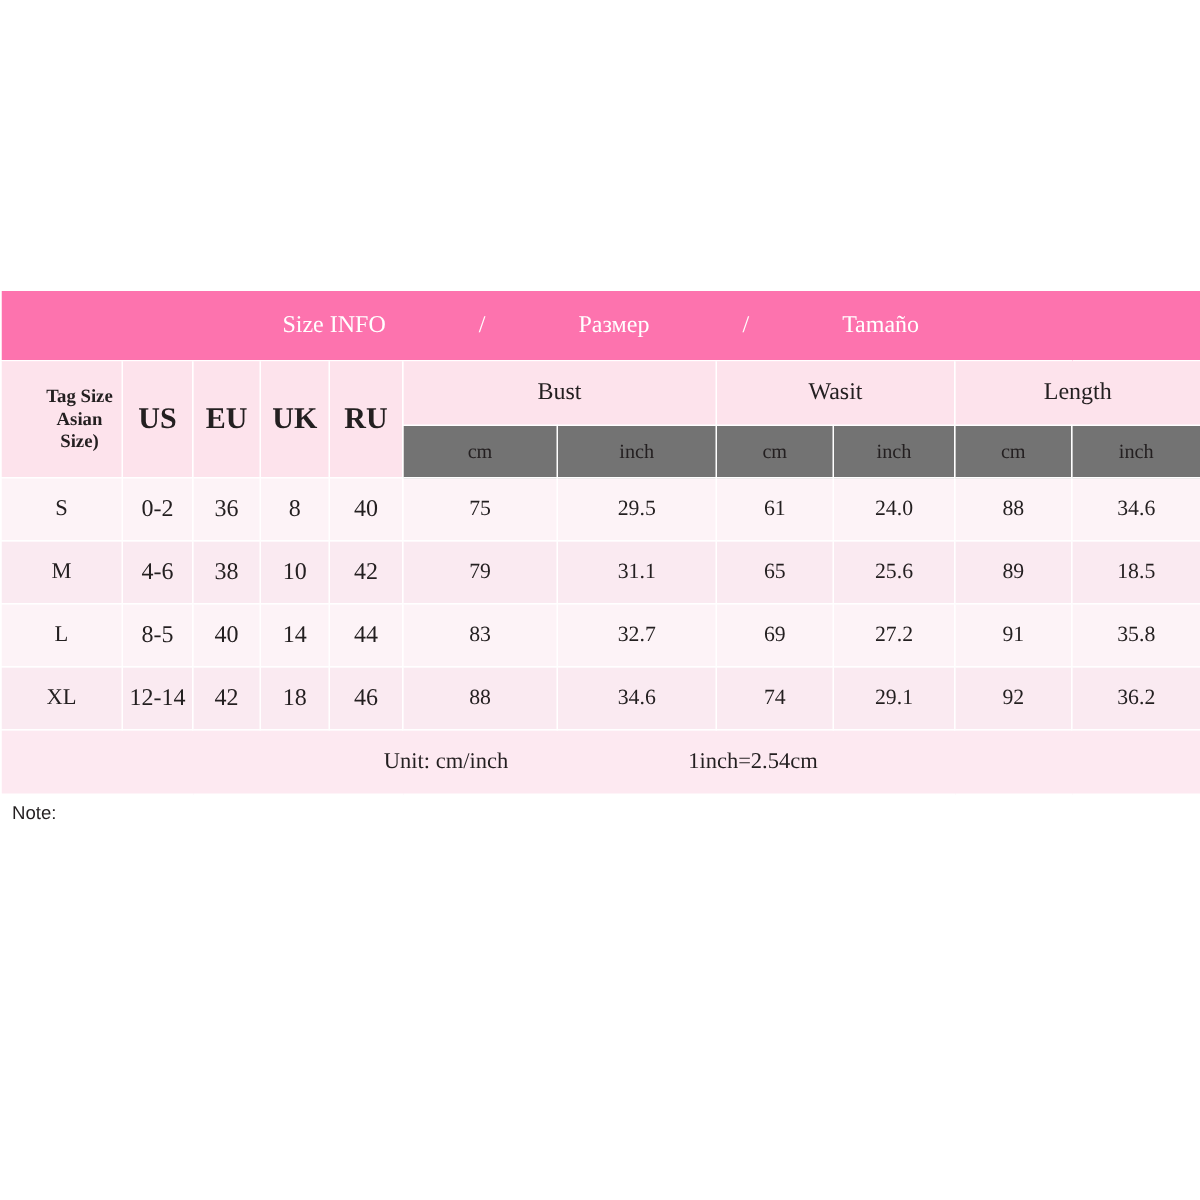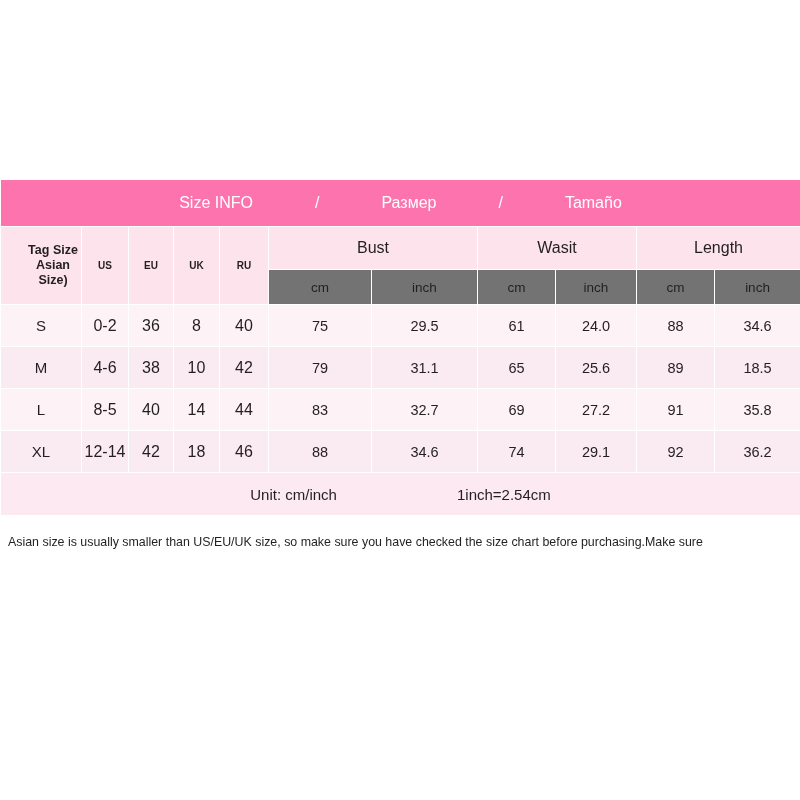--- a/index.html
+++ b/index.html
@@ -13,22 +13,23 @@
   #root {
     position: relative;
     width: 800px;
     height: 800px;
     background: #ffffff;
     overflow: hidden;
   }
   .chart-wrap {
     position: absolute;
     left: 0;
-    top: 179px;
-    width: 800px;
+    top: 193px;
+    width: 800px;
+    font-family: Liberation Serif, serif;
   }
   table.size-table {
     border-collapse: collapse;
     width: 800px;
     table-layout: fixed;
   }
   table.size-table td, table.size-table th {
     border: 1px solid #ffffff;
     text-align: center;
     vertical-align: middle;
@@ -61,21 +62,21 @@
     font-size: 16px;
   }
   .grp-row td.tagsize {
     background: #fde3ec;
     font-size: 12.5px;
     line-height: 15px;
     font-weight: bold;
     padding-left: 24px;
   }
   .grp-row td.small-hdr {
-    font-size: 10px;
+    font-size: 20px;
     font-weight: bold;
   }
   
   .unit-row td {
     background: #737373;
     height: 34px;
     font-size: 13.5px;
   }
   .data-row td {
     height: 41px;
@@ -234,16 +235,16 @@
               <span>Unit: cm/inch</span>
               <span>1inch=2.54cm</span>
             </div>
           </td>
         </tr>
       </tbody>
     </table>
   </div>
 
   <div class="note">
-    <span class="note-line">Asian size is usually smaller than US/EU/UK size, so make sure you have checked the size chart before purchasing.Make sure</span>
+    <span class="note-title">Note:</span>
   </div>
 
 </div>
 
 </body></html>

